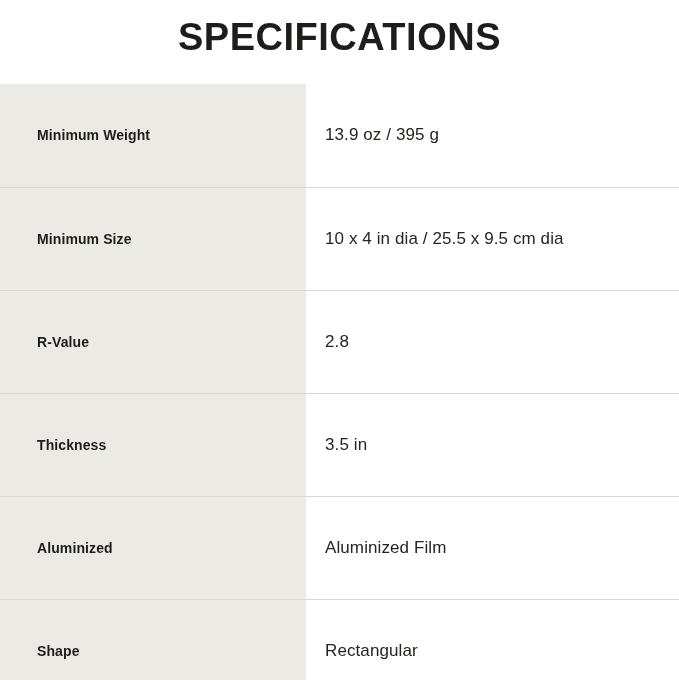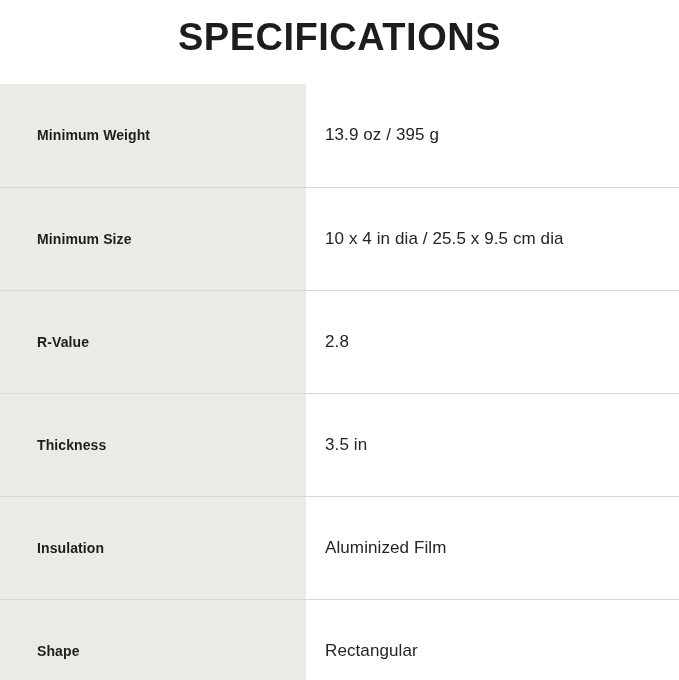--- a/index.html
+++ b/index.html
@@ -123,21 +123,21 @@
         </tr>
         <tr>
           <td class="label-cell">R-Value</td>
           <td class="value-cell">2.8</td>
         </tr>
         <tr>
           <td class="label-cell">Thickness</td>
           <td class="value-cell">3.5 in</td>
         </tr>
         <tr>
-          <td class="label-cell">Insulation</td>
+          <td class="label-cell">Aluminized</td>
           <td class="value-cell">Aluminized Film</td>
         </tr>
         <tr>
           <td class="label-cell">Shape</td>
           <td class="value-cell">Rectangular</td>
         </tr>
       </tbody>
     </table>
   </div>
 

